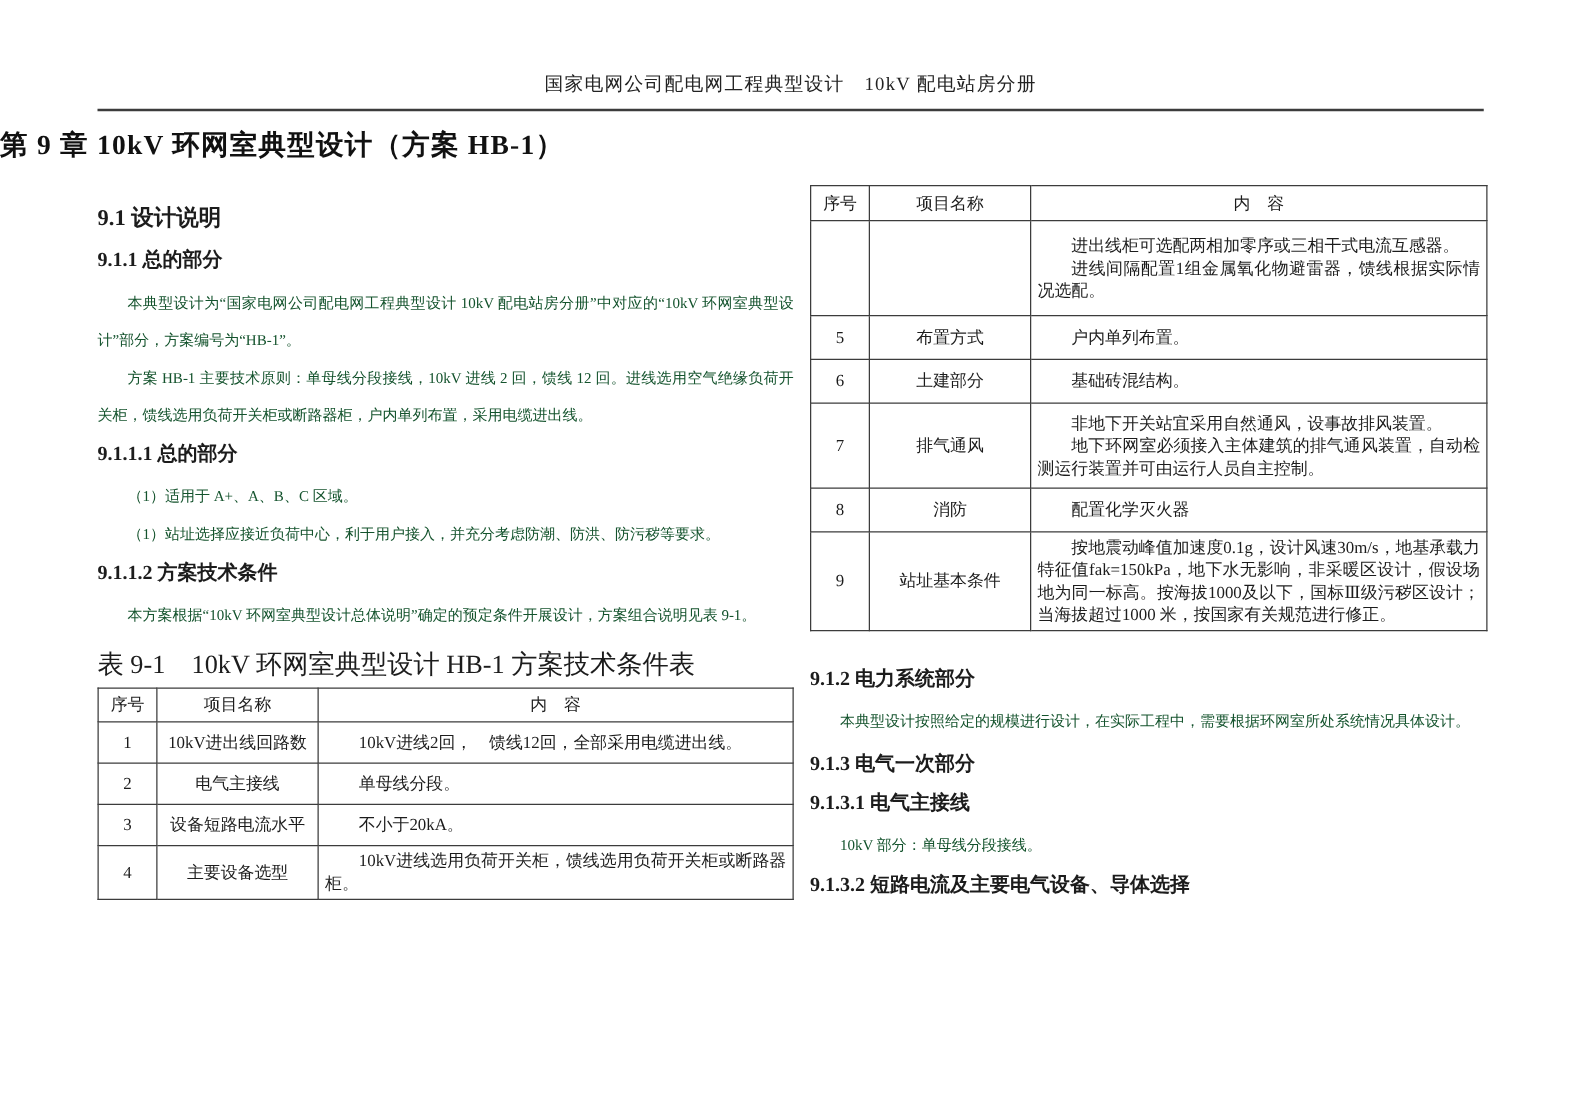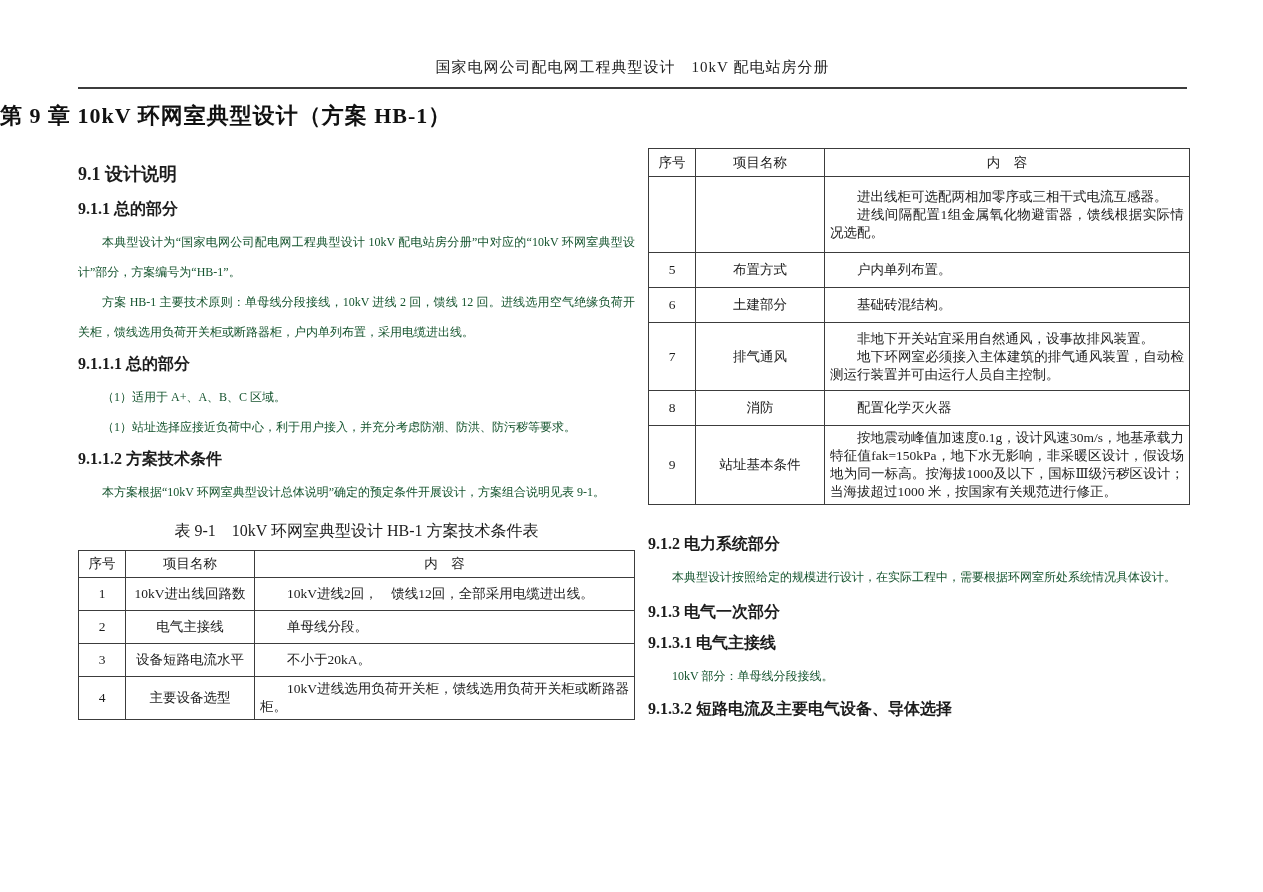--- a/index.html
+++ b/index.html
@@ -23,21 +23,21 @@
   .col-left  { top:161px; left:78px;  width:557px; }
   .col-right { top:148px; left:648px; width:542px; }
 
   .h-major { font-size:18px; font-weight:bold; margin:0 0 9px 0; line-height:26px; }
   .h-minor { font-size:16px; font-weight:bold; margin:0 0 6px 0; line-height:25px; }
   .body-p {
     font-size:12px; line-height:30px; text-align:justify; text-indent:2em;
     margin:0; color:#14532d;
   }
   .table-caption {
-    text-align:center; font-size:16px; margin:13px 0 8px 0; line-height:22px;
+    font-size:21px; margin:13px 0 8px 0; line-height:22px;
   }
   table.cond { border-collapse:collapse; width:100%; table-layout:fixed;padding-left:36px; }
   table.cond td {
     border:1px solid #3c3c3c; font-size:13.5px; line-height:18px;
     padding:3px 5px; vertical-align:middle; color:#1c1c1c;
   }
   td.c-no   { width:36px;  text-align:center; }
   td.c-name { width:118px; text-align:center; }
   td.c-cont { text-align:justify; }
   td.c-cont .cell-p { text-indent:2em; }

